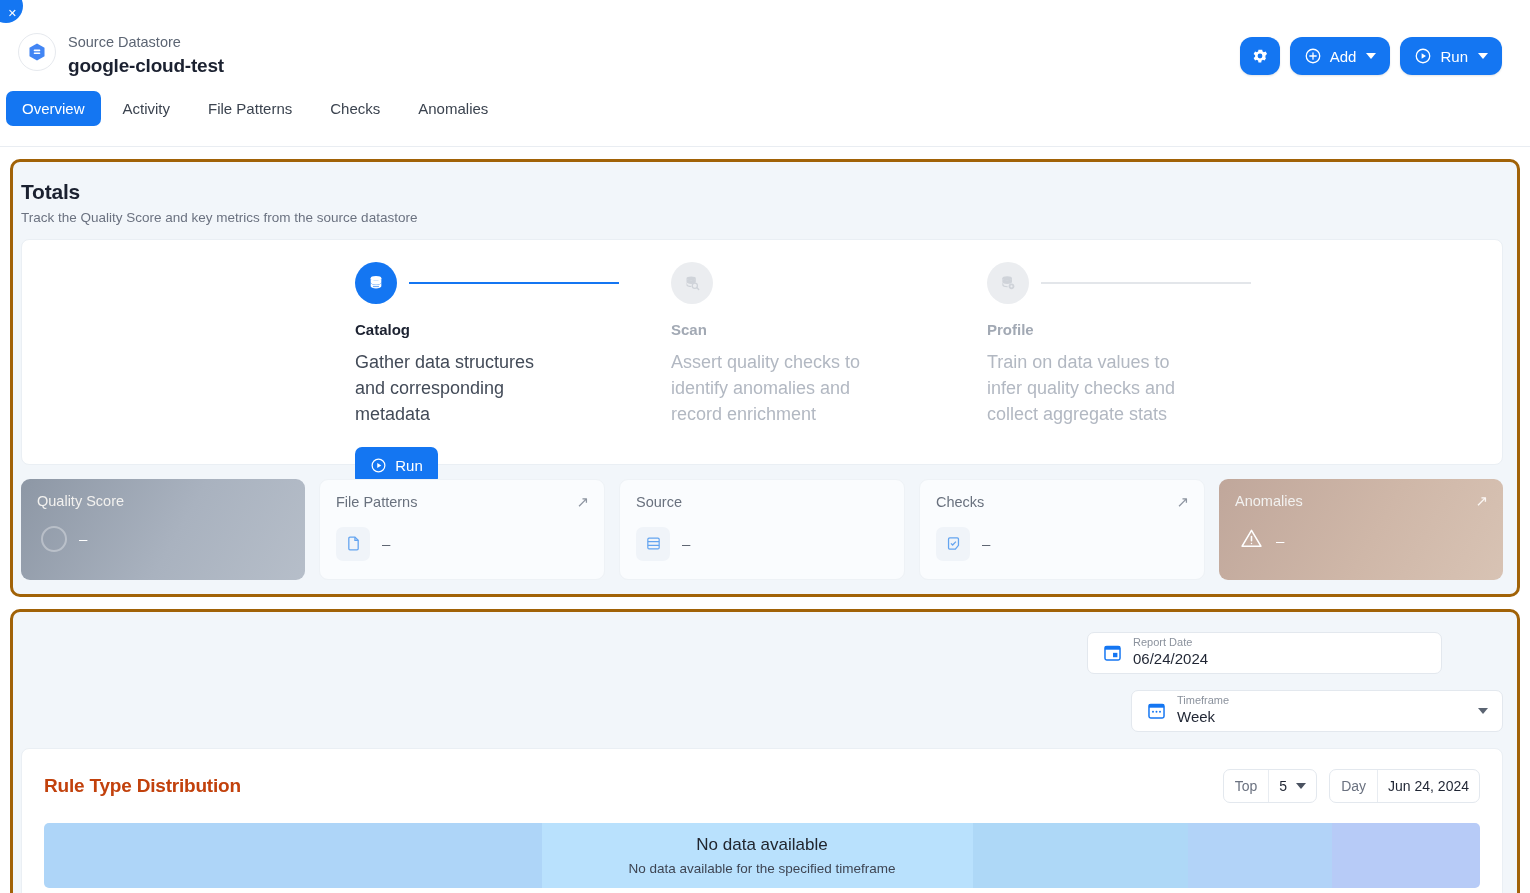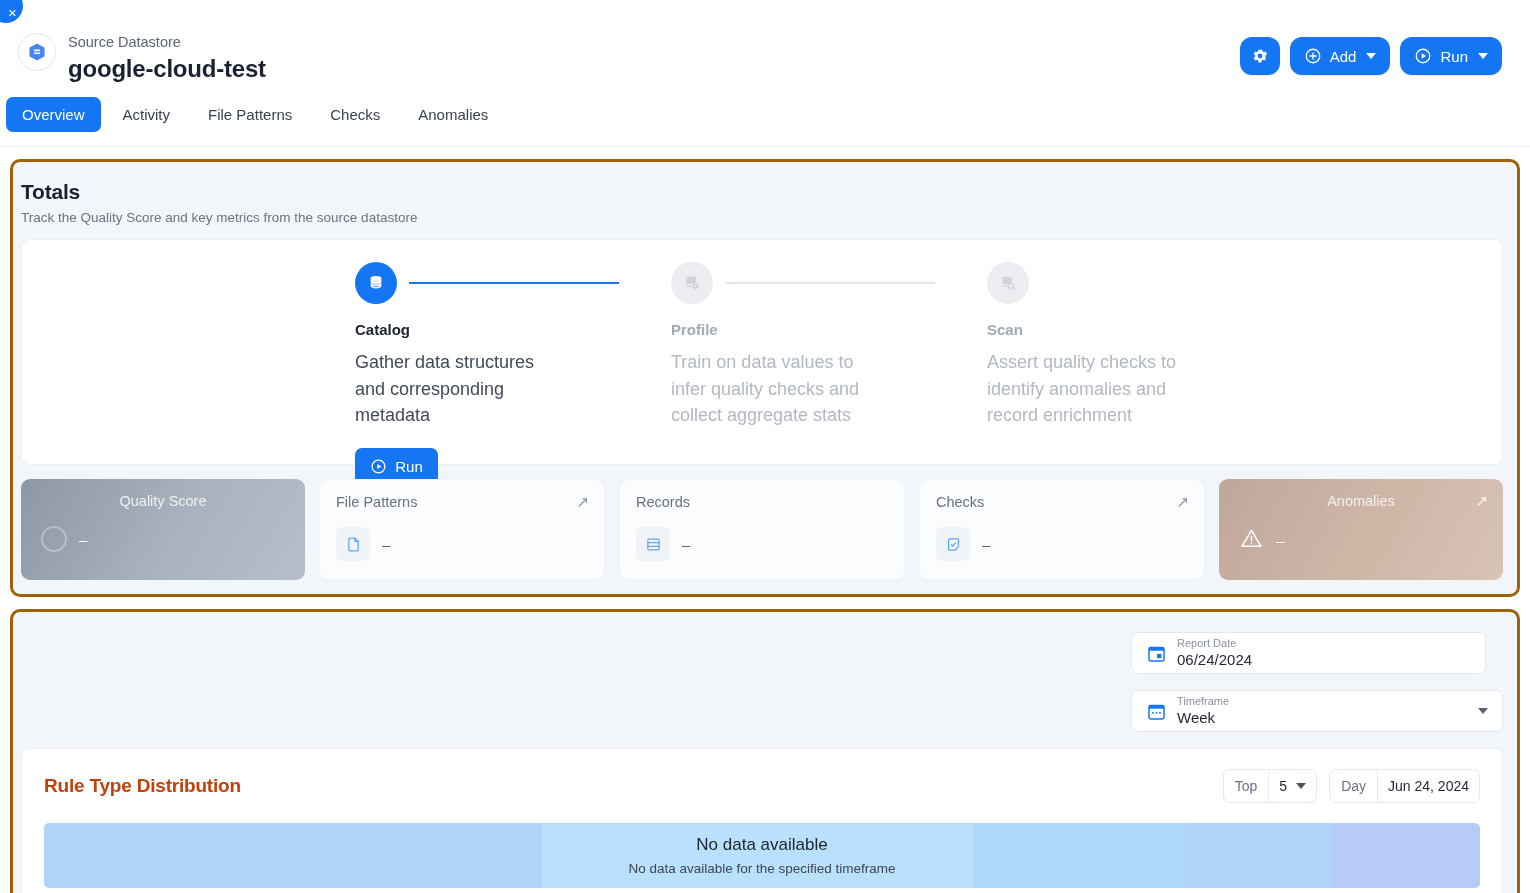--- a/index.html
+++ b/index.html
@@ -29,21 +29,21 @@
     display: flex; align-items: flex-start;
   }
   .ds-avatar {
     width: 38px; height: 38px; border-radius: 50%;
     border: 1px solid #e6e9ee; background: #fff;
     display: flex; align-items: center; justify-content: center;
     flex: 0 0 auto; margin-top: 15px;
   }
   .ds-titles { margin-left: 12px; padding-top: 14px; }
   .ds-kicker { font-size: 14.5px; color: #5c6573; line-height: 1.45; }
-  .ds-name { font-size: 24px; font-weight: 700; color: #1b2130; line-height: 1.35; letter-spacing: -.2px; }
+  .ds-name { font-size: 19px; font-weight: 700; color: #1b2130; line-height: 1.35; letter-spacing: -.2px; }
 
   .header-actions {
     margin-left: auto; display: flex; gap: 10px; align-items: center;
     padding-top: 19px;
   }
   .btn {
     background: #1476f2; color: #fff; border: none; border-radius: 12px;
     height: 38px; display: inline-flex; align-items: center; gap: 8px;
     padding: 0 14px; font-size: 15px; font-family: inherit; cursor: pointer;
     box-shadow: 0 1px 2px rgba(16,24,40,.12);
@@ -51,21 +51,21 @@
   .btn.icon-only { width: 40px; padding: 0; justify-content: center; }
   .caret {
     width: 0; height: 0; border-left: 5px solid transparent;
     border-right: 5px solid transparent; border-top: 6px solid #fff;
     margin-left: 2px;
   }
 
   
   .tabs {
     display: flex; align-items: center; gap: 6px;
-    padding: 12px 0 5px 6px;
+    padding: 12px 0 11px 6px;
     border-bottom: 1px solid #e9edf2;
   }
   .tab {
     padding: 9px 16px; border-radius: 7px; font-size: 15px;
     color: #3b434f; cursor: pointer; margin-bottom: 9px; white-space: nowrap;
   }
   .tab.active { background: #1476f2; color: #fff; }
 
   
   .panel {
@@ -116,21 +116,21 @@
   }
   .mcard.grad-gray {
     background: linear-gradient(120deg, #8d97a5 0%, #a9b2bf 55%, #b6bec9 100%);
     border: none;
   }
   .mcard.grad-tan {
     background: linear-gradient(120deg, #c0a79b 0%, #cfb7a8 55%, #d8c3b4 100%);
     border: none;
   }
   .mcard-label { font-size: 14.5px; color: #69717e; }
-  .mcard.grad-gray .mcard-label, .mcard.grad-tan .mcard-label { color: #f2f1ef; text-align: center; }
+  .mcard.grad-gray .mcard-label, .mcard.grad-tan .mcard-label { color: #f2f1ef; }
   .mcard-arrow { position: absolute; right: 15px; top: 13px; font-size: 15px; color: #8d95a1; }
   .mcard.grad-tan .mcard-arrow { color: #fbf7f4; }
   .mcard-body { display: flex; align-items: center; gap: 12px; margin-top: 17px; }
   .mcard-iconbox {
     width: 34px; height: 34px; border-radius: 7px; background: #f0f4f9;
     display: flex; align-items: center; justify-content: center;
   }
   .mcard-value { font-size: 15px; color: #5f6773; }
   .mcard.grad-gray .mcard-value, .mcard.grad-tan .mcard-value { color: #ffffff; }
   .score-ring {
@@ -140,21 +140,21 @@
 
   
   .mon-head { display: flex; align-items: flex-start; }
   .mon-filters { margin-left: auto; display: flex; gap: 16px; padding-top: 2px; flex-direction: column; }
   .field {
     background: #fff; border: 1px solid #e3e8ee; border-radius: 7px;
     height: 42px; display: flex; align-items: center; gap: 10px;
     padding: 0 14px; position: relative;
   }
   .field.report { width: 355px; }
-  .field.timeframe { width: 372px; }
+  .field.timeframe { width: 372px; margin-left: 44px; }
   .field-texts { display: flex; flex-direction: column; justify-content: center; }
   .field-label { font-size: 11px; color: #8b929d; line-height: 1.25; }
   .field-value { font-size: 15px; color: #1f2533; line-height: 1.25; }
   .field-caret {
     margin-left: auto; width: 0; height: 0;
     border-left: 5px solid transparent; border-right: 5px solid transparent;
     border-top: 6px solid #5b6472;
   }
 
   
@@ -271,47 +271,47 @@
             <polygon points="10.2,8.3 16,12 10.2,15.7" fill="#fff"></polygon>
           </svg>
           <span>Run</span>
         </button>
       </div>
 
       <div class="step">
         <div class="step-top">
           <div class="step-circle off">
             <svg width="20" height="20" viewBox="0 0 24 24" fill="#cfd3d9">
+              <ellipse cx="11" cy="6.4" rx="5.6" ry="2.3"></ellipse>
+              <path d="M5.4 6.4v4.4c0 1.3 2.5 2.3 5.6 2.3s5.6-1 5.6-2.3V6.4c0 1.3-2.5 2.3-5.6 2.3S5.4 7.7 5.4 6.4z"></path>
+              <path d="M5.4 11.2v3.4c0 1.3 2.5 2.3 5.6 2.3h.2v-1.4c-2.9 0-4.8-.9-4.8-2z"></path>
+              <circle cx="15.4" cy="15.2" r="3.1" fill="none" stroke="#cfd3d9" stroke-width="1.5"></circle>
+              <path d="M17.7 17.5l2.3 2.3" stroke="#cfd3d9" stroke-width="1.7" stroke-linecap="round"></path>
+            </svg>
+          </div>
+        </div>
+        <div class="step-name off">Scan</div>
+        <div class="step-desc off">Assert quality checks to identify anomalies and record enrichment</div>
+      </div>
+
+      <div class="step">
+        <div class="step-top">
+          <div class="step-circle off">
+            <svg width="20" height="20" viewBox="0 0 24 24" fill="#cfd3d9">
               <ellipse cx="11" cy="6.2" rx="5.8" ry="2.4"></ellipse>
               <path d="M5.2 6.2v4.6c0 1.3 2.6 2.4 5.8 2.4s5.8-1.1 5.8-2.4V6.2c0 1.3-2.6 2.4-5.8 2.4S5.2 7.5 5.2 6.2z"></path>
               <path d="M5.2 11.2v3.6c0 1.3 2.6 2.4 5.8 2.4h.6v-1.4c-3 0-5-1-5-2.1z"></path>
               <circle cx="16.2" cy="16" r="3.4"></circle>
               <circle cx="16.2" cy="16" r="1.3" fill="#ebedf0"></circle>
             </svg>
           </div>
           <div class="step-line off"></div>
         </div>
         <div class="step-name off">Profile</div>
         <div class="step-desc off">Train on data values to infer quality checks and collect aggregate stats</div>
-      </div>
-
-      <div class="step">
-        <div class="step-top">
-          <div class="step-circle off">
-            <svg width="20" height="20" viewBox="0 0 24 24" fill="#cfd3d9">
-              <ellipse cx="11" cy="6.4" rx="5.6" ry="2.3"></ellipse>
-              <path d="M5.4 6.4v4.4c0 1.3 2.5 2.3 5.6 2.3s5.6-1 5.6-2.3V6.4c0 1.3-2.5 2.3-5.6 2.3S5.4 7.7 5.4 6.4z"></path>
-              <path d="M5.4 11.2v3.4c0 1.3 2.5 2.3 5.6 2.3h.2v-1.4c-2.9 0-4.8-.9-4.8-2z"></path>
-              <circle cx="15.4" cy="15.2" r="3.1" fill="none" stroke="#cfd3d9" stroke-width="1.5"></circle>
-              <path d="M17.7 17.5l2.3 2.3" stroke="#cfd3d9" stroke-width="1.7" stroke-linecap="round"></path>
-            </svg>
-          </div>
-        </div>
-        <div class="step-name off">Scan</div>
-        <div class="step-desc off">Assert quality checks to identify anomalies and record enrichment</div>
       </div>
 
     </div>
   </div>
 
   <div class="metrics">
 
     <div class="mcard grad-gray">
       <div class="mcard-label">Quality Score</div>
       <div class="mcard-body">
@@ -328,21 +328,21 @@
           <svg width="17" height="17" viewBox="0 0 24 24" fill="none" stroke="#63a4f0" stroke-width="1.8">
             <path d="M14 3H7a1.6 1.6 0 0 0-1.6 1.6v14.8A1.6 1.6 0 0 0 7 21h10a1.6 1.6 0 0 0 1.6-1.6V7.6z"></path>
             <path d="M14 3v4.6h4.6"></path>
           </svg>
         </div>
         <div class="mcard-value">–</div>
       </div>
     </div>
 
     <div class="mcard">
-      <div class="mcard-label">Records</div>
+      <div class="mcard-label">Source</div>
       <div class="mcard-body">
         <div class="mcard-iconbox">
           <svg width="17" height="17" viewBox="0 0 24 24" fill="none" stroke="#63a4f0" stroke-width="1.7">
             <rect x="4" y="4.4" width="16" height="15.2" rx="1.7"></rect>
             <path d="M4 9.4h16M4 14.6h16"></path>
           </svg>
         </div>
         <div class="mcard-value">–</div>
       </div>
     </div>

